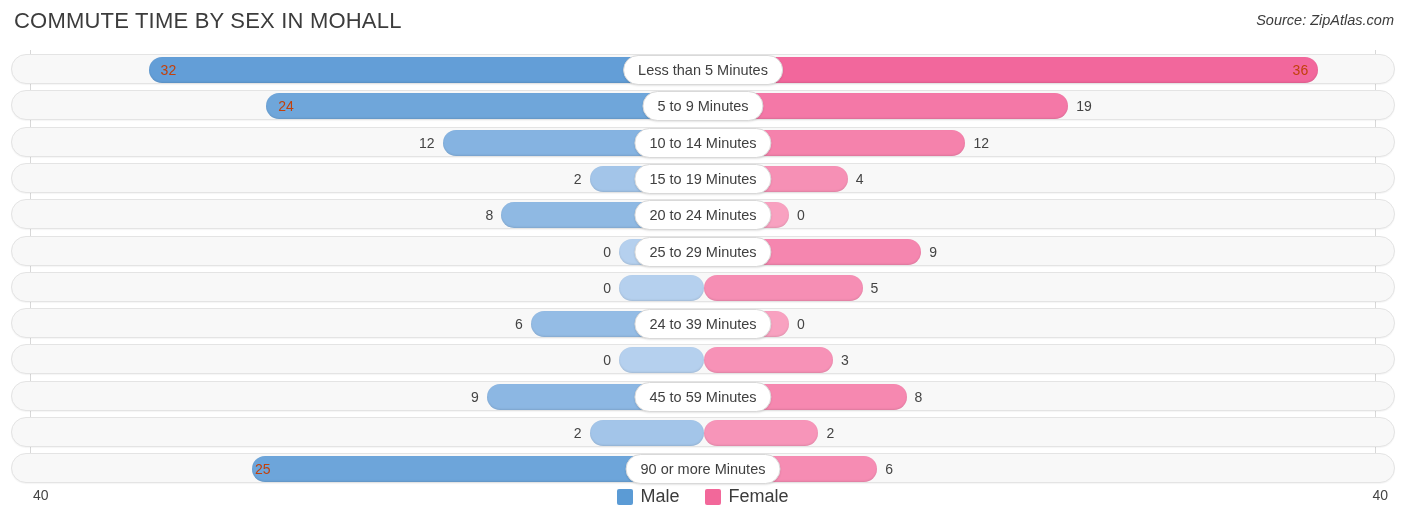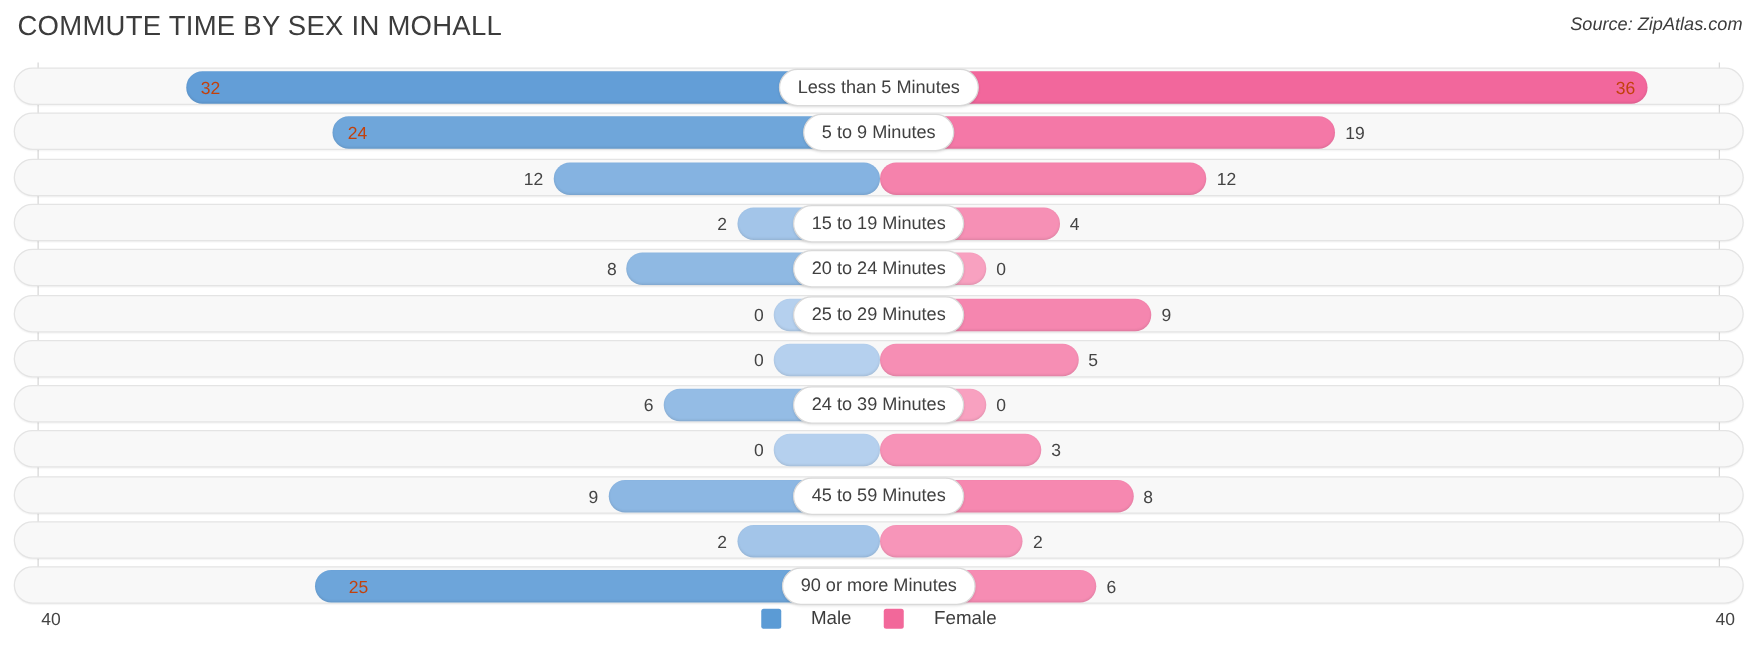--- a/index.html
+++ b/index.html
@@ -131,22 +131,22 @@
     left: 0;
     width: 1406px;
     display: flex;
     justify-content: center;
     align-items: center;
     gap: 26px;
   }
   .legend-item {
     display: flex;
     align-items: center;
-    gap: 24px;
-    font-size: 15px;
+    gap: 7px;
+    font-size: 18px;
     color: #3c3c3c;
   }
   .swatch {
     width: 16px;
     height: 16px;
     border-radius: 2px;
   }
   .swatch-male   { background: #5b9bd5; }
   .swatch-female { background: #f2689a; }
 </style>
@@ -171,20 +171,21 @@
       <div class="bar bar-female" style="left: 692px; width: 364.3px; background: rgb(244, 120, 167);"></div>
       <div class="val val-male val-in" style="left: 266.2px;">24</div>
       <div class="val val-female val-out" style="left: 1064.3px;">19</div>
       <div class="cat-pill" style="left: 50%; transform: translateX(-50%);">5 to 9 Minutes</div>
     </div>
     <div class="row" style="top: 76.6px;">
       <div class="bar bar-male" style="left: 430.6px; width: 261.4px; background: rgb(133, 179, 225);"></div>
       <div class="bar bar-female" style="left: 692px; width: 261.4px; background: rgb(245, 130, 172);"></div>
       <div class="val val-male val-out" style="left: 388.6px; width: 34px;">12</div>
       <div class="val val-female val-out" style="left: 961.4px;">12</div>
+      <div class="cat-pill" style="left: 50%; transform: translateX(-50%);">10 to 14 Minutes</div>
     </div>
     <div class="row" style="top: 112.9px;">
       <div class="bar bar-male" style="left: 577.6px; width: 114.4px; background: rgb(163, 197, 233);"></div>
       <div class="bar bar-female" style="left: 692px; width: 143.8px; background: rgb(246, 144, 181);"></div>
       <div class="val val-male val-out" style="left: 535.6px; width: 34px;">2</div>
       <div class="val val-female val-out" style="left: 843.8px;">4</div>
       <div class="cat-pill" style="left: 50%; transform: translateX(-50%);">15 to 19 Minutes</div>
     </div>
     <div class="row" style="top: 149.2px;">
       <div class="bar bar-male" style="left: 489.4px; width: 202.6px; background: rgb(143, 185, 227);"></div>
@@ -228,21 +229,21 @@
     </div>
     <div class="row" style="top: 367px;">
       <div class="bar bar-male" style="left: 577.6px; width: 114.4px; background: rgb(163, 197, 233);"></div>
       <div class="bar bar-female" style="left: 692px; width: 114.4px; background: rgb(247, 149, 185);"></div>
       <div class="val val-male val-out" style="left: 535.6px; width: 34px;">2</div>
       <div class="val val-female val-out" style="left: 814.4px;">2</div>
     </div>
     <div class="row" style="top: 403.3px;">
       <div class="bar bar-male" style="left: 239.5px; width: 452.5px; background: rgb(109, 165, 218);"></div>
       <div class="bar bar-female" style="left: 692px; width: 173.2px; background: rgb(246, 140, 179);"></div>
-      <div class="val val-male val-in" style="left: 267px;">25</div>
+      <div class="val val-male val-in" style="left: 243px;">25</div>
       <div class="val val-female val-out" style="left: 873.2px;">6</div>
       <div class="cat-pill" style="left: 50%; transform: translateX(-50%);">90 or more Minutes</div>
     </div>
   </div>
 
 <div id="axis-left">40</div>
 <div id="axis-right">40</div>
 
 <div id="legend">
   <div class="legend-item">

